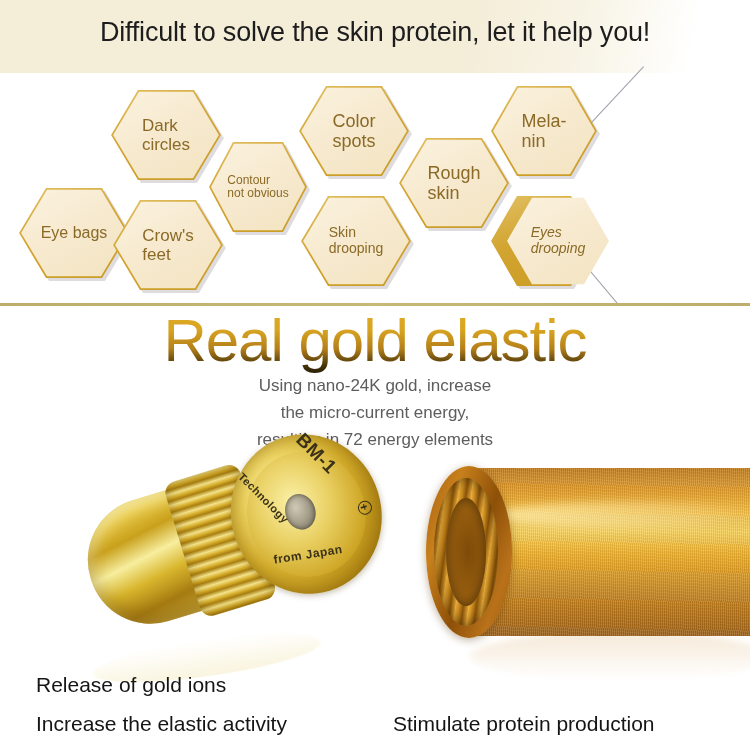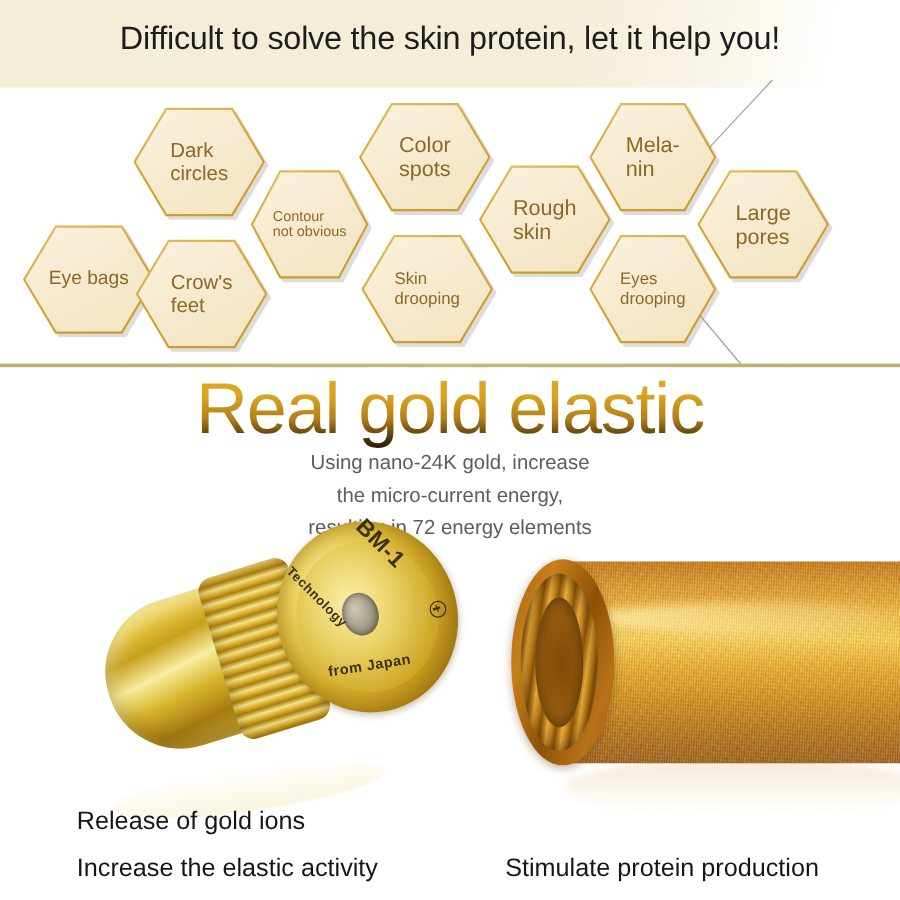--- a/index.html
+++ b/index.html
@@ -111,21 +111,21 @@
     background:radial-gradient(ellipse at 55% 50%,#7d4a08 0%,#9a6010 60%,#c9871f 100%);
     box-shadow:inset 0 0 12px rgba(50,30,4,.85);}
   .tube-hilite{position:absolute;left:70px;top:38px;width:280px;height:26px;
     background:linear-gradient(90deg,rgba(255,240,175,.75),rgba(255,245,200,.25) 70%,rgba(255,255,255,0));
     filter:blur(4px);border-radius:50%;}
   .tube-reflect{position:absolute;left:50px;top:168px;width:300px;height:48px;
     opacity:.22;border-radius:50%;filter:blur(3px);
     background:linear-gradient(180deg,rgba(200,130,30,.8),rgba(255,255,255,0));}
 
   
-  .cap-line{position:absolute;font-size:21px;color:#151515;white-space:nowrap;margin-left:28px;}
+  .cap-line{position:absolute;font-size:21px;color:#151515;white-space:nowrap;}
   .cl1{left:36px;top:673px;}
   .cl2{left:36px;top:712px;}
   .cl3{left:393px;top:712px;}
 </style>
 </head>
 <body>
 
 <div id="page">
 
   <div class="banner">
@@ -204,34 +204,26 @@
       <div class="hexborder"></div>
       <div class="hex" style="left:2px;top:2px;width:108px;height:92px;font-size:18px;white-space:pre-line;">
         <span class="hexlabel">Rough
 skin</span>
       </div>
     </div>
 
     <div class="hexwrap" style="left:490px;top:120px;width:108px;height:96px;">
       <div class="hexshadow"></div>
       <div class="hexborder"></div>
-      <div class="hex" style="left:2px;top:2px;width:104px;height:92px;font-size:14px;white-space:pre-line;">
+      <div class="hex" style="left:16px;top:2px;width:104px;height:92px;font-size:14px;white-space:pre-line;font-style:italic;">
         <span class="hexlabel">Eyes
 drooping</span>
       </div>
     </div>
 
-    <div class="hexwrap" style="left:580px;top:66px;width:112px;height:96px;">
-      <div class="hexshadow"></div>
-      <div class="hexborder"></div>
-      <div class="hex" style="left:2px;top:2px;width:108px;height:92px;font-size:18px;white-space:pre-line;">
-        <span class="hexlabel">Large
-pores</span>
-      </div>
-    </div>
   </div>
 
   <div class="goldrule"></div>
 
   <div class="headline">Real gold elastic</div>
 
   <div class="subcopy">
     <div>Using nano-24K gold, increase</div>
     <div>the micro-current energy,</div>
     <div>resulting in 72 energy elements</div>

